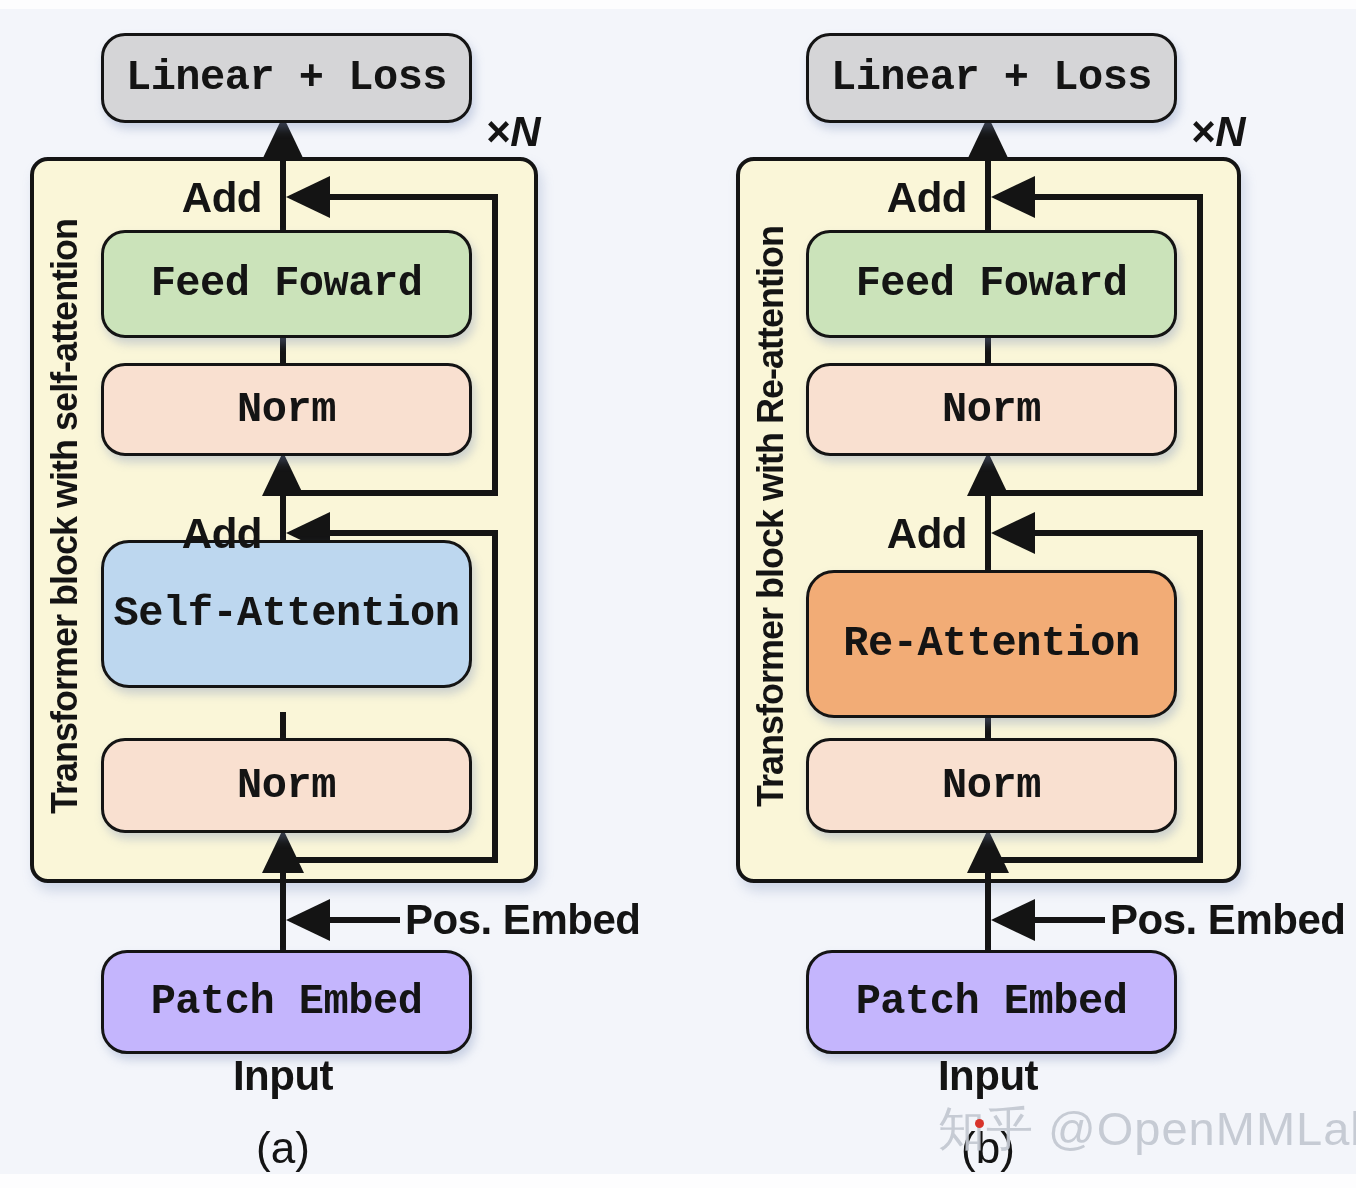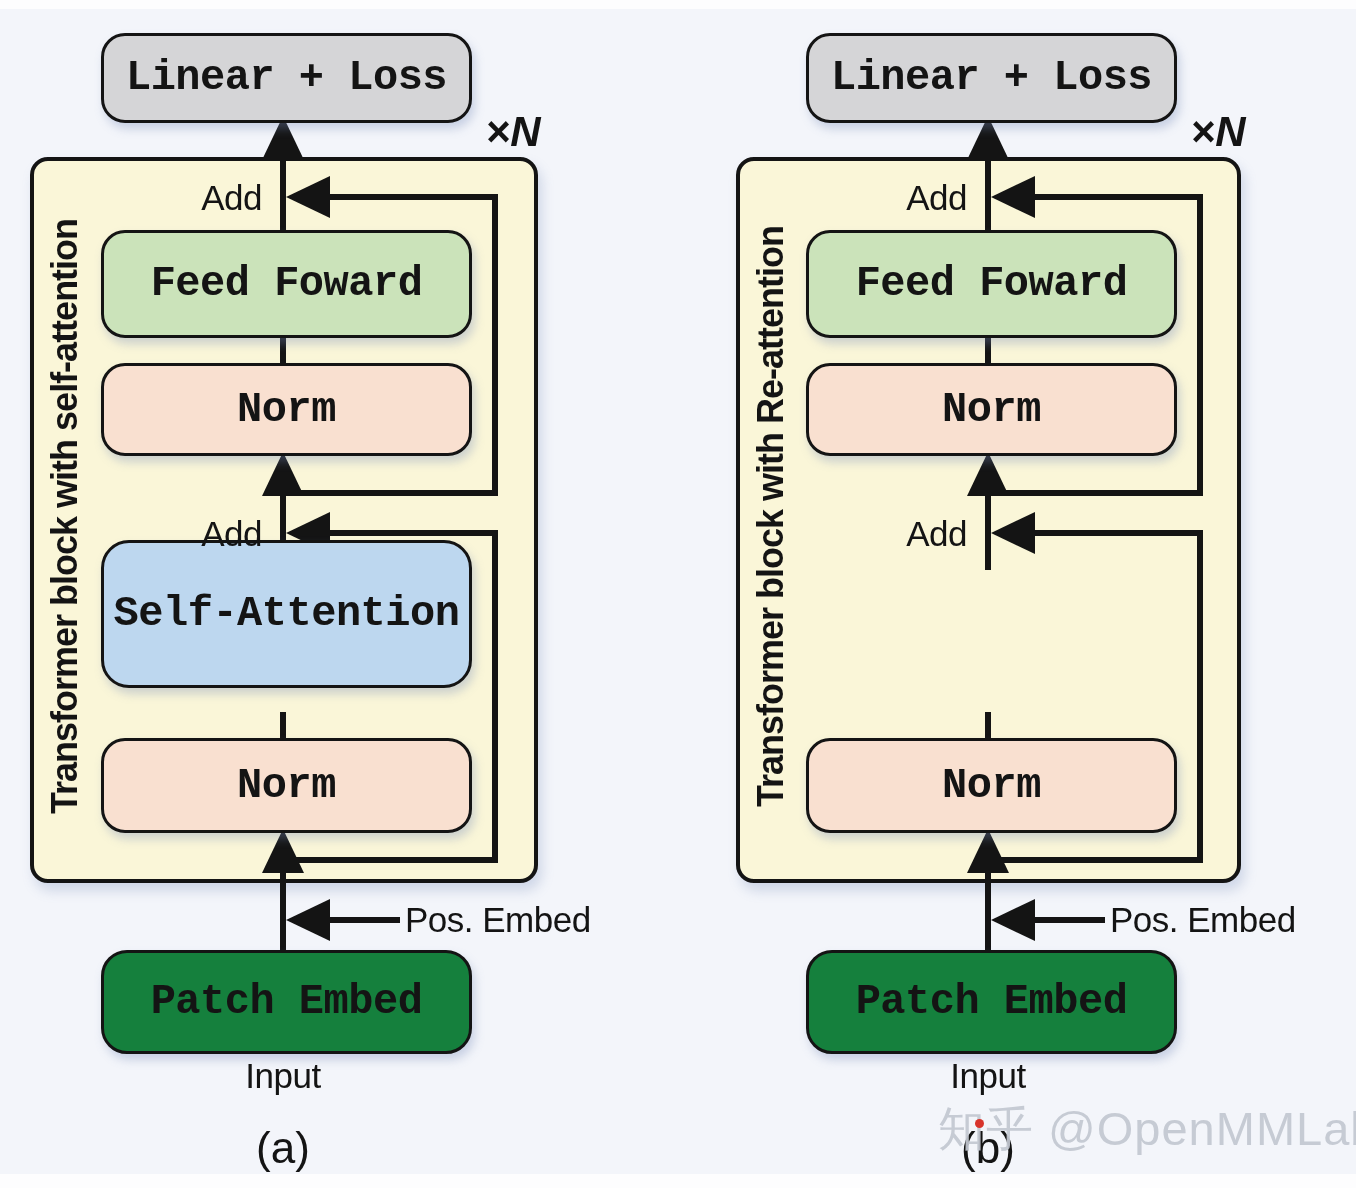--- a/index.html
+++ b/index.html
@@ -28,21 +28,21 @@
   }
   .vline,.hline{position:absolute;background:#141414;z-index:2;}
   .vline{width:6px}
   .hline{height:6px}
   .ah-up{position:absolute;width:0;height:0;
     border-left:21px solid transparent;border-right:21px solid transparent;
     border-bottom:44px solid #141414;z-index:2;}
   .ah-left{position:absolute;width:0;height:0;
     border-top:21px solid transparent;border-bottom:21px solid transparent;
     border-right:44px solid #141414;z-index:2;}
-  .lbl{position:absolute;font-weight:400;font-size:35px;letter-spacing:-0.5px;
+  .lbl{position:absolute;font-weight:700;font-size:42px;letter-spacing:-0.5px;
     display:flex;align-items:center;z-index:4;}
   .lbl.right{justify-content:flex-end;}
   .lbl.center{justify-content:center;}
   .rot{
     position:absolute;display:flex;align-items:center;justify-content:center;
     writing-mode:vertical-rl;transform:rotate(180deg);
     font-weight:700;font-size:36px;letter-spacing:-1px;z-index:4;white-space:nowrap;
   }
   .repeat{font-size:42px;font-weight:600;}
   .repeat .nvar{font-style:italic;font-weight:700;}
@@ -52,21 +52,21 @@
     font-size:47px;font-weight:400;color:#c3c8d1;opacity:.92;
     pointer-events:none;white-space:nowrap;letter-spacing:1px;
   }
   .wm-dot{position:absolute;left:975px;top:1119px;width:9px;height:9px;
     border-radius:50%;background:#d8342c;z-index:7;}
   .fill-gray{background:#d5d5d7;}
   .fill-green{background:#cbe3ba;}
   .fill-peach{background:#f9e0d0;}
   .fill-blue{background:#bdd7ef;}
   .fill-orange{background:#f2ac76;}
-  .fill-pink{background:#15803d;}
+  .fill-pink{background:#c4b5fd;}
 </style>
 </head>
 <body>
 
 <div id="stage">
   <div class="whitebar" style="top:0;height:9px"></div>
   <div class="whitebar" style="top:1174px;height:14px"></div>
 
   <div class="container-box" style="left:30px;top:157px;width:500px;height:718px"></div>
   <div class="rot" style="left:38px;top:165px;width:54px;height:702px">Transformer block with self-attention</div>
@@ -131,20 +131,21 @@
   <div class="hline" style="left:1031px;top:530px;width:172px"></div>
   <div class="vline" style="left:1197px;top:530px;height:333px"></div>
   <div class="hline" style="left:988px;top:857px;width:215px"></div>
 
   <div class="ah-left" style="left:991px;top:899px"></div>
   <div class="hline" style="left:1033px;top:917px;width:72px"></div>
 
   <div class="box fill-gray" style="left:806px;top:33px;width:365px;height:84px">Linear + Loss</div>
   <div class="box fill-green" style="left:806px;top:230px;width:365px;height:102px">Feed Foward</div>
   <div class="box fill-peach" style="left:806px;top:363px;width:365px;height:87px">Norm</div>
+  <div class="box fill-orange" style="left:806px;top:570px;width:365px;height:142px;border-radius:28px">Re-Attention</div>
   <div class="box fill-peach" style="left:806px;top:738px;width:365px;height:89px">Norm</div>
   <div class="box fill-pink" style="left:806px;top:950px;width:365px;height:98px;border-radius:26px">Patch Embed</div>
 
   <div class="lbl repeat right" style="left:1125px;top:104px;width:120px;height:56px">
       <span>×</span>
       <span class="nvar">N</span>
     </div>
   <div class="lbl right" style="left:855px;top:172px;width:112px;height:52px">Add</div>
   <div class="lbl right" style="left:855px;top:508px;width:112px;height:52px">Add</div>
   <div class="lbl" style="left:1110px;top:894px;width:270px;height:52px">Pos. Embed</div>

